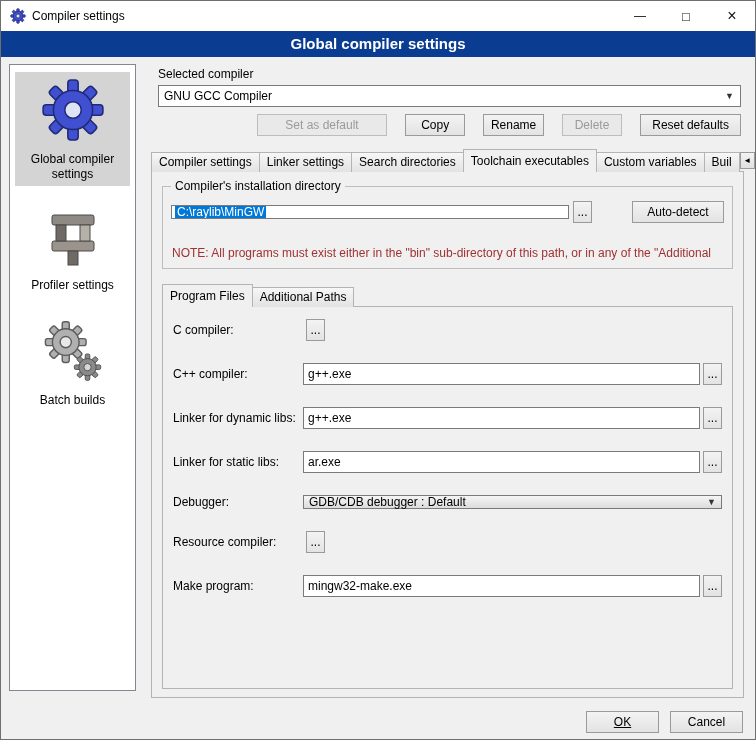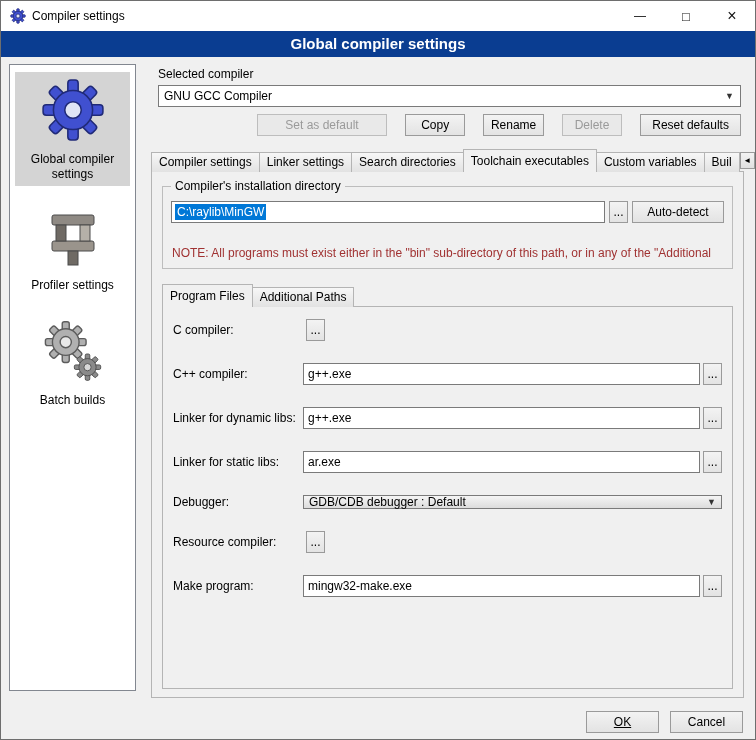--- a/index.html
+++ b/index.html
@@ -52,24 +52,24 @@
   .tab.active{height:23px;line-height:22px;background:#f0f0f0;position:relative;z-index:4;}
   .tab-arrows{margin-left:auto;display:flex;gap:2px;align-self:center;}
   .arrow-btn{width:15px;height:17px;padding:0;font-size:8px;line-height:15px;background:linear-gradient(#f3f3f3,#e0e0e0);border:1px solid #9a9a9a;font-family:inherit;}
 
   .tabpanel{position:absolute;left:5px;top:107px;width:593px;height:527px;border:1px solid #b4b4b4;background:#f0f0f0;padding:12px 8px 8px;display:flex;flex-direction:column;z-index:1;}
 
   
   .groupbox{position:relative;border:1px solid #bdbdbd;margin:2px 2px 0;padding:14px 8px 8px;flex:none;}
   .gb-title{position:absolute;top:-8px;left:8px;background:#f0f0f0;padding:0 4px;}
   .dir-row{display:flex;gap:4px;align-items:center;}
-  .textbox{height:22px;border:1px solid #7a7a7a;background:#fff;display:flex;align-items:center;padding:1px 3px;flex:1;overflow:hidden;}
+  .textbox{height:14px;border:1px solid #7a7a7a;background:#fff;display:flex;align-items:center;padding:1px 3px;flex:1;overflow:hidden;}
   .textbox .sel{background:var(--selection_bg);color:#fff;padding:1px 2px;white-space:nowrap;}
   .browse{width:19px;padding:0;flex:none;}
-  .autodetect{width:92px;padding:0;flex:none;}
+  .autodetect{width:92px;padding:0;flex:none;margin-left:36px;}
   .note{color:var(--note_text);margin:23px 1px 0;white-space:nowrap;overflow:hidden;}
 
   
   .subtabs{margin-top:15px;display:flex;align-items:flex-end;height:23px;padding-left:2px;position:relative;z-index:3;flex:none;}
   .subpanel{flex:1;border:1px solid #b4b4b4;background:#f0f0f0;margin:-1px 2px 0;padding:12px 10px;overflow:hidden;}
 
   
   .form-row{display:flex;align-items:center;margin-bottom:22px;}
   .flabel{width:130px;flex:none;}
   .textfield{flex:1;height:22px;border:1px solid #7a7a7a;padding:0 4px;font-family:"Liberation Sans",sans-serif;font-size:12px;background:#fff;min-width:0;}

